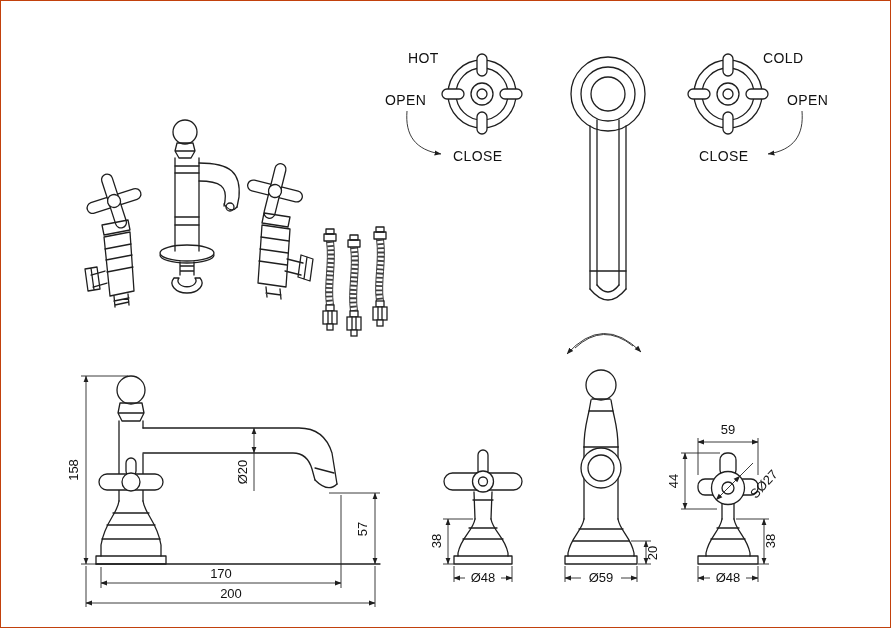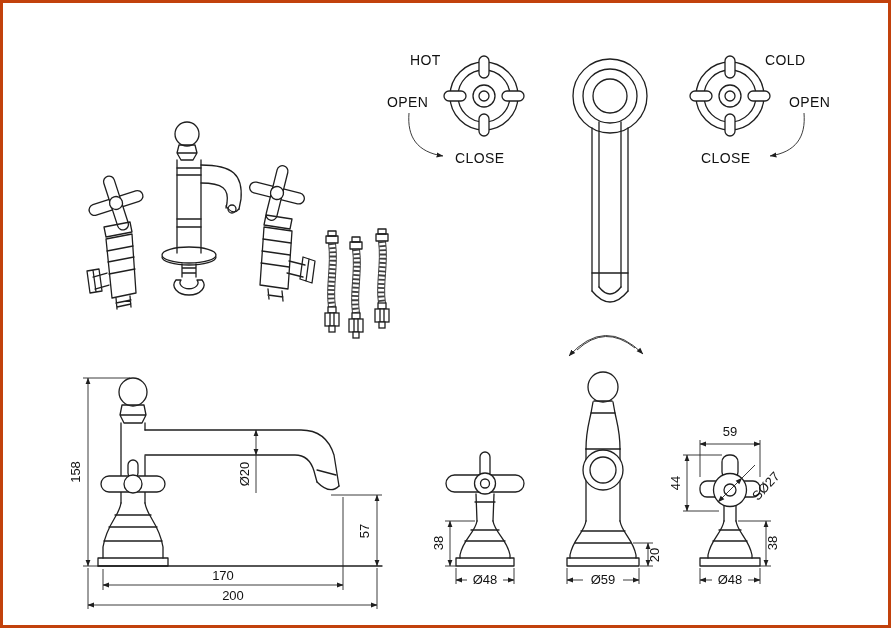--- a/index.html
+++ b/index.html
@@ -1,18 +1,18 @@
 <!DOCTYPE html>
 <html><head>
 <meta charset="utf-8">
 <style>
   html,body{margin:0;padding:0;background:#ffffff;}
   .canvas{
     position:relative;width:891px;height:628px;background:#ffffff;
-    border:3px solid #c2410c;box-sizing:border-box;overflow:hidden;
+    border:1px solid #c2410c;box-sizing:border-box;overflow:hidden;
     font-family:"Liberation Sans",sans-serif;
   }
   svg{position:absolute;left:0;top:0;}
   .ln{fill:none;stroke:#1f1f1f;stroke-width:1.3;stroke-linecap:round;stroke-linejoin:round;}
   .fl{fill:#ffffff;stroke:#1f1f1f;stroke-width:1.3;}
   .thin{fill:none;stroke:#262626;stroke-width:0.9;stroke-linecap:butt;}
   .braid{fill:none;stroke:#3f3f3f;stroke-width:6.5;stroke-dasharray:1.8 2.4;}
   .mask{fill:#ffffff;stroke:none;}
   text{fill:#111111;}
   .dim{font-size:13px;}

